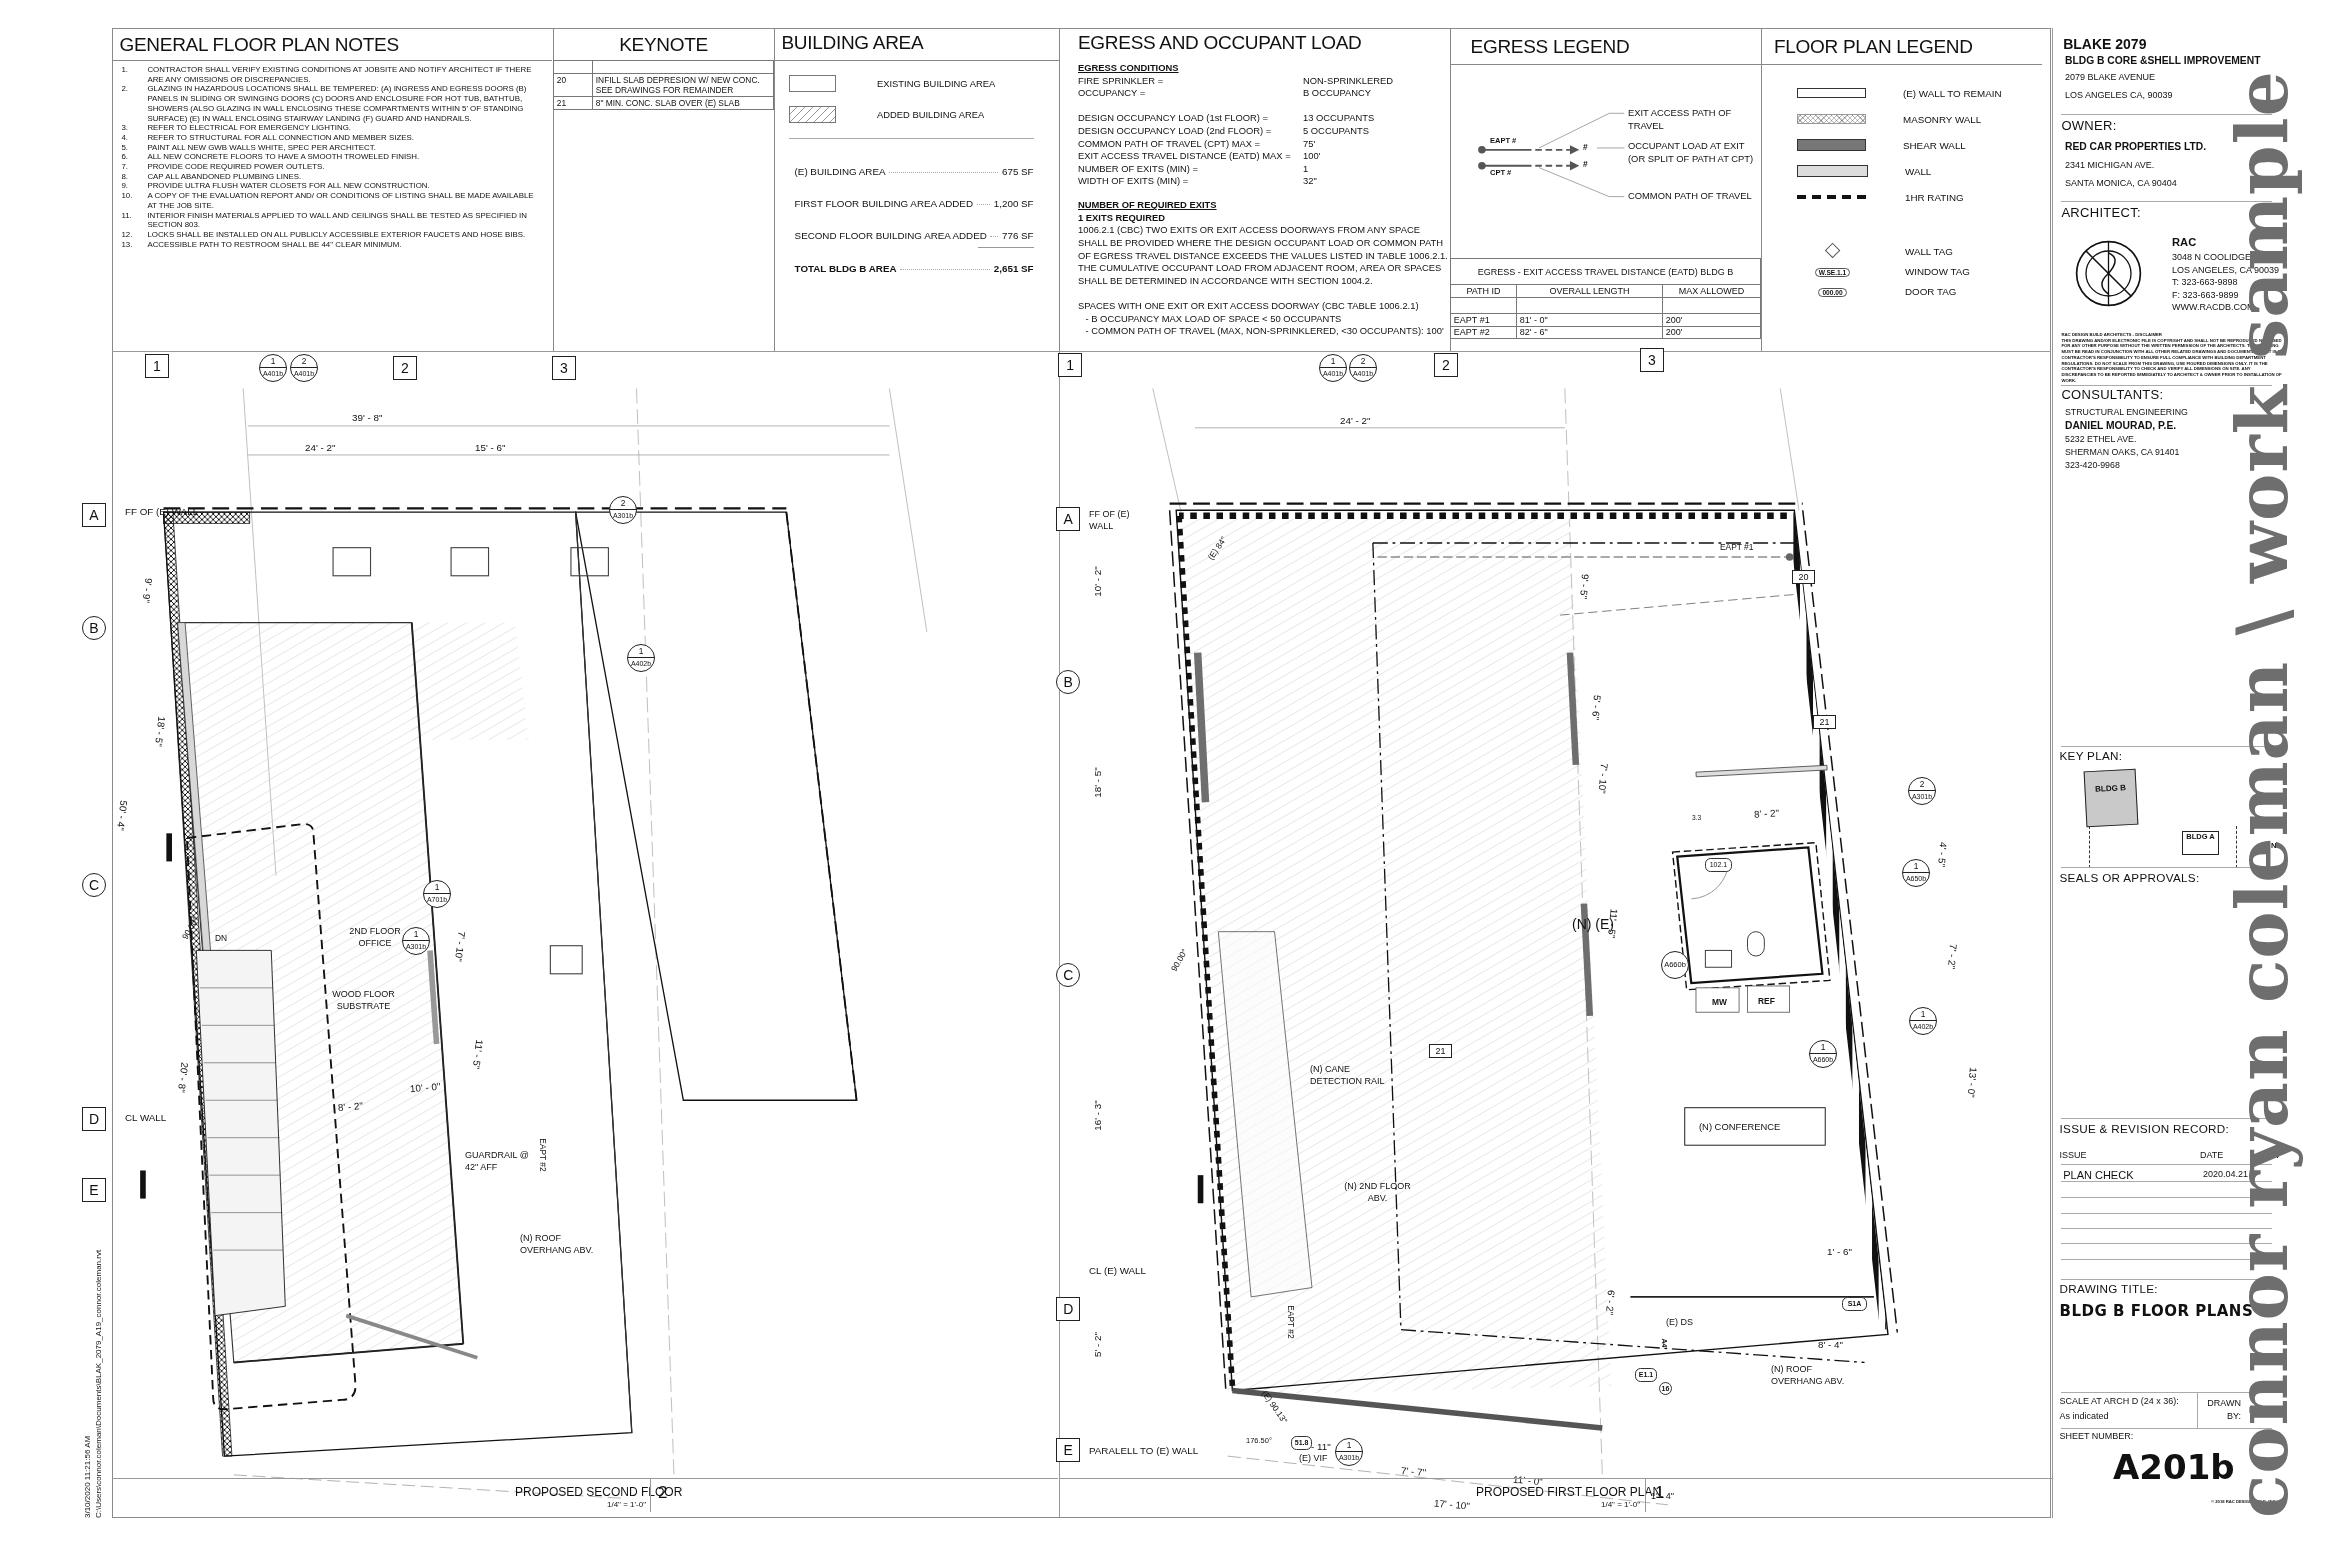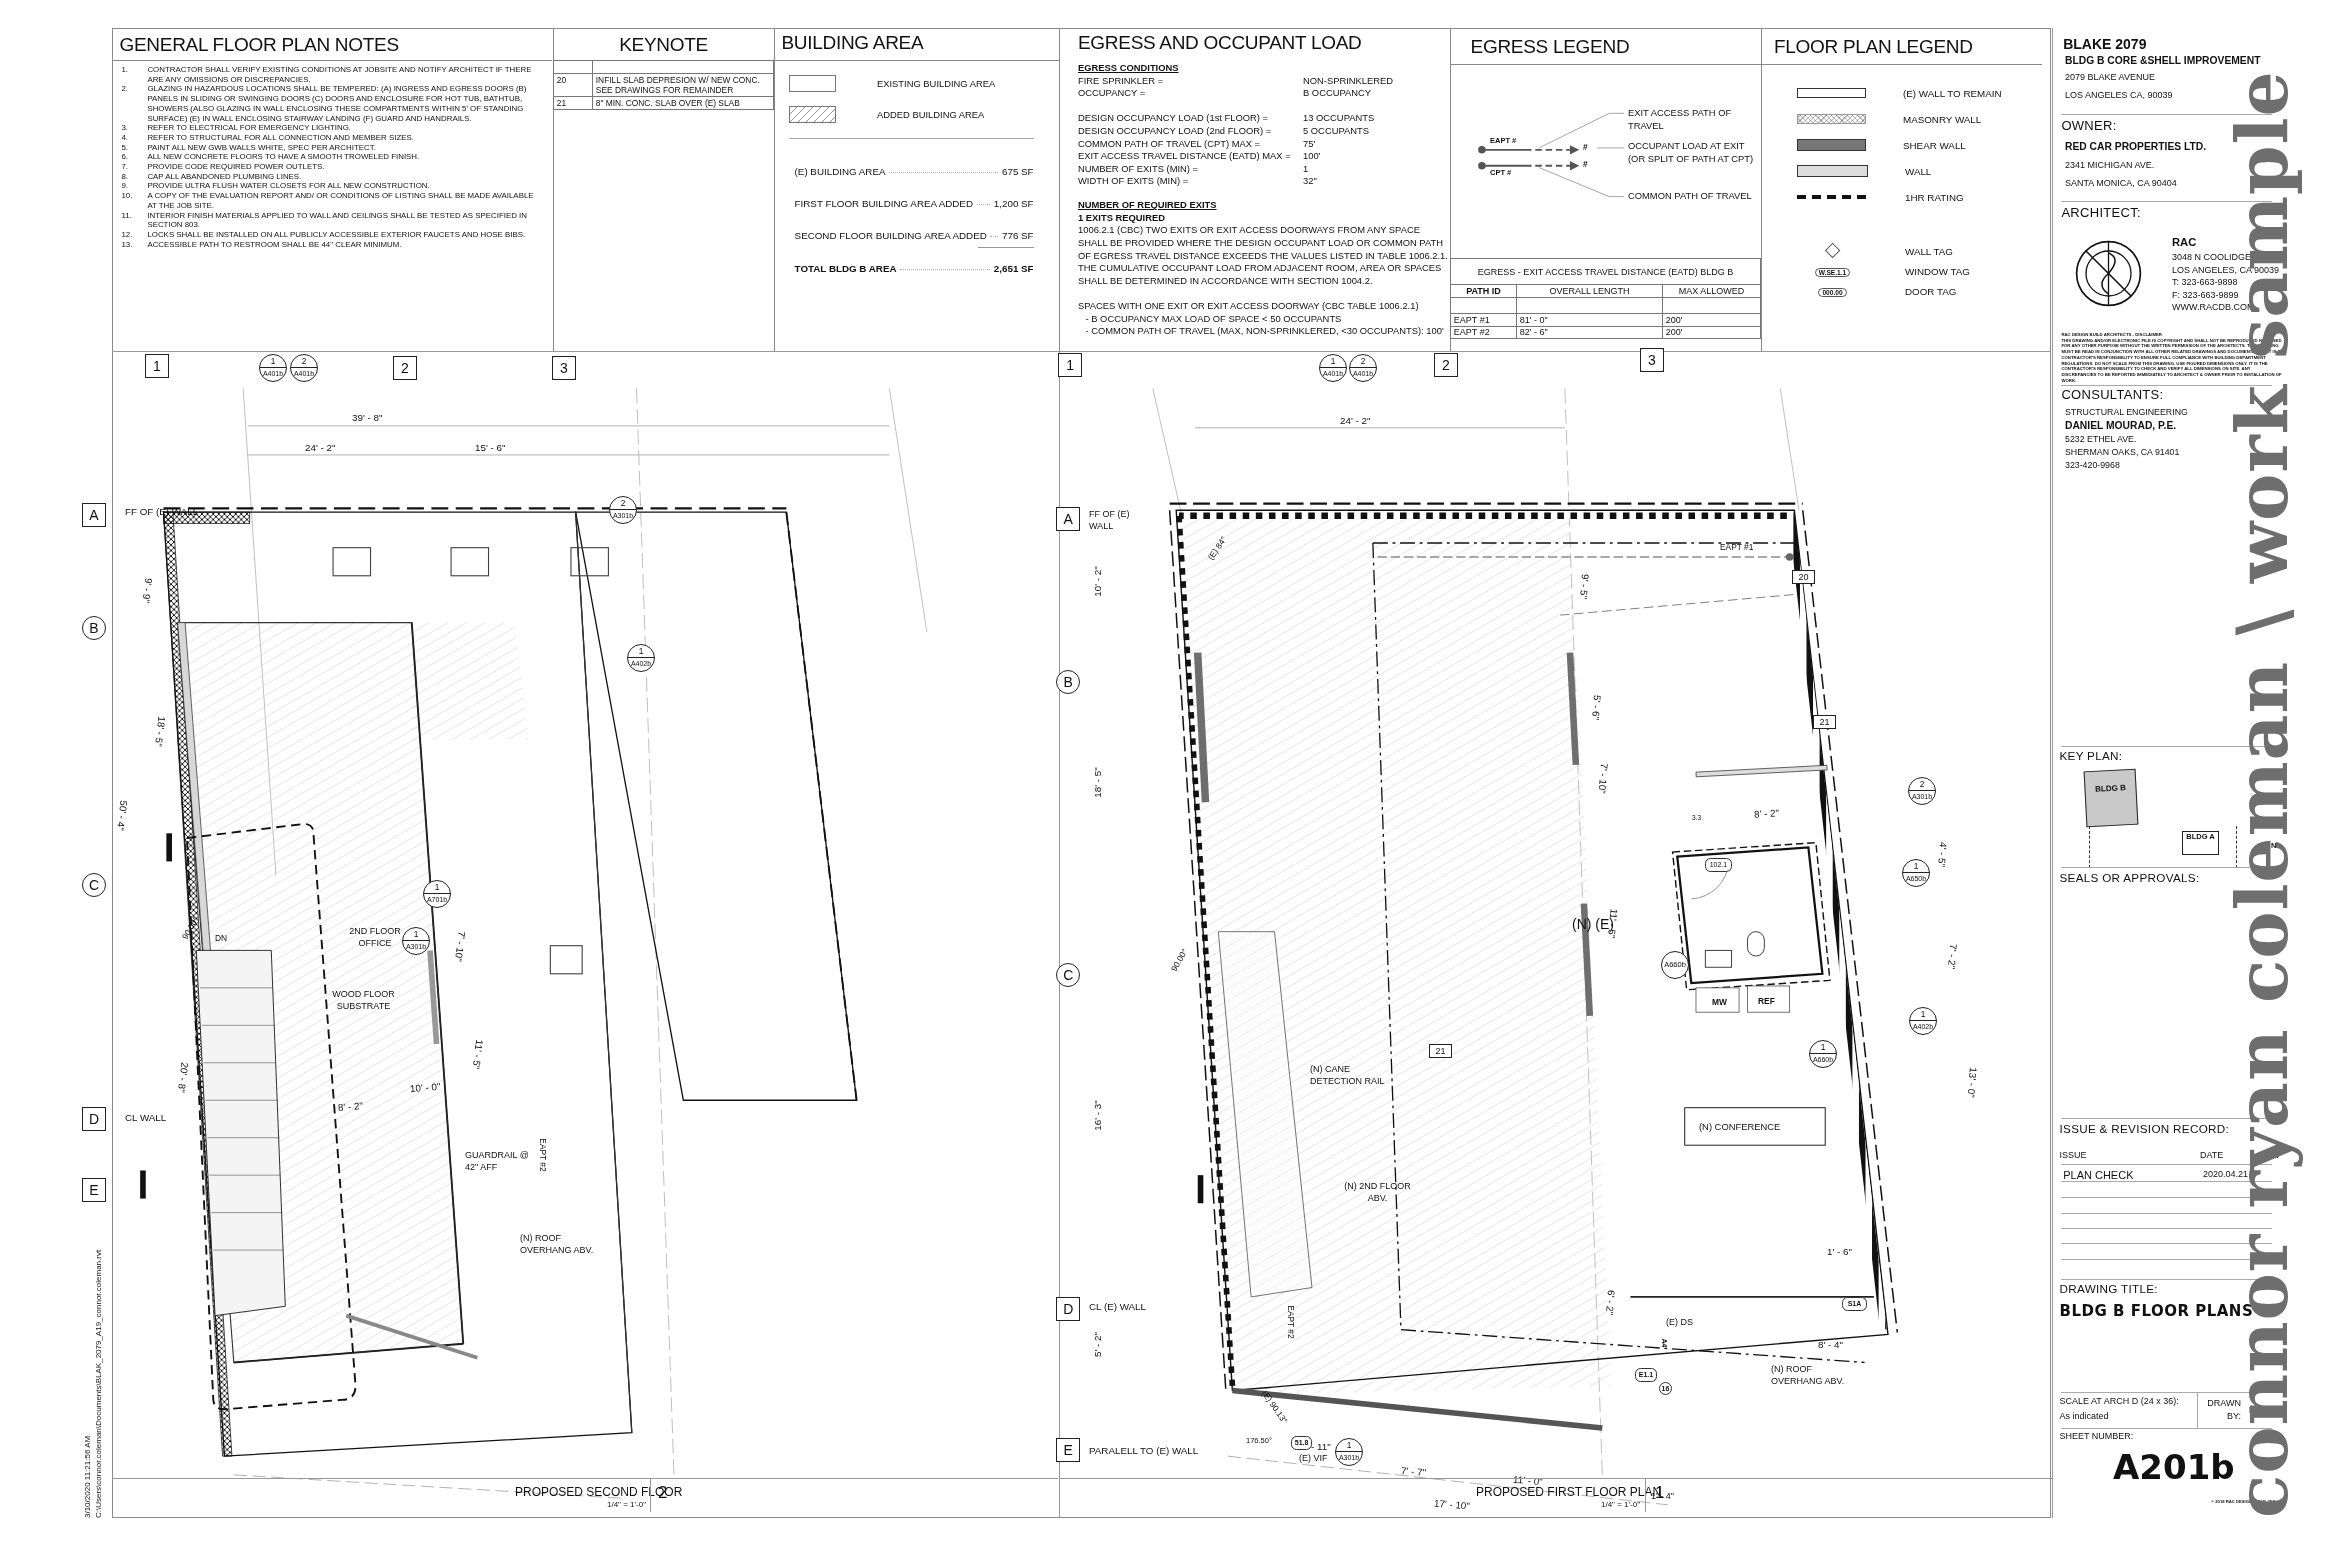--- a/index.html
+++ b/index.html
@@ -236,21 +236,21 @@
   <div class="abs" style="left:133px;top:131px;font-size:8.4px;font-weight:bold;">#</div>
   <div class="abs small" style="left:178px;top:79px;width:131px;">EXIT ACCESS PATH OF TRAVEL</div>
   <div class="abs small" style="left:178px;top:112px;width:131px;">OCCUPANT LOAD AT EXIT (OR SPLIT OF PATH AT CPT)</div>
   <div class="abs small" style="left:178px;top:162px;width:136px;">COMMON PATH OF TRAVEL</div>
   <table class="k abs" style="left:0;top:230px;width:311px;font-size:9px;">
     <tbody>
         <tr>
           <td colspan="3" style="text-align:center;height:26px;vertical-align:middle;">EGRESS - EXIT ACCESS TRAVEL DISTANCE (EATD) BLDG B</td>
         </tr>
     <tr style="text-align:center;">
-          <td style="width:66px;font-weight:bold;">PATH ID</td>
+          <td style="width:66px;">PATH ID</td>
           <td>OVERALL LENGTH</td>
           <td style="width:98px;">MAX ALLOWED</td>
         </tr>
     <tr style="height:16px;">
           <td></td>
           <td></td>
           <td></td>
         </tr>
     <tr>
           <td>EAPT #1</td>
@@ -609,21 +609,21 @@
   <div class="dim" style="left:242px;top:1090px;">5' - 11"</div>
   <div class="dim" style="left:342px;top:1115px;transform:rotate(5deg);">7' - 7"</div>
   <div class="dim" style="left:454px;top:1124px;transform:rotate(5deg);">11' - 0"</div>
   <div class="dim" style="left:375px;top:1148px;transform:rotate(5deg);">17' - 10"</div>
   <div class="dim" style="left:592px;top:1140px;font-size:9px;">1' - 4"</div>
   <div class="dim" style="left:108px;top:604px;transform:rotate(-60deg);font-size:8.4px;">90.00°</div>
   <div class="dim" style="left:145px;top:192px;transform:rotate(-55deg);font-size:8.4px;">(E) 84°</div>
   <div class="dim" style="left:197px;top:1051px;transform:rotate(55deg);font-size:8.4px;">(E) 90.13°</div>
 
   <div class="note" style="left:30px;top:157px;width:47px;white-space:normal;font-size:9px;">FF OF (E) WALL</div>
-  <div class="note" style="left:30px;top:950px;">CL (E) WALL</div>
+  <div class="note" style="left:30px;top:914px;">CL (E) WALL</div>
   <div class="note" style="left:30px;top:1094px;">PARALELL TO (E) WALL</div>
   <div class="note" style="left:251px;top:712px;width:75px;white-space:normal;font-size:9px;">(N) CANE DETECTION RAIL</div>
   <div class="note" style="left:281px;top:829px;width:75px;white-space:normal;text-align:center;font-size:9px;">(N) 2ND FLOOR ABV.</div>
   <div class="note" style="left:640px;top:770px;font-size:9.4px;">(N) CONFERENCE</div>
   <div class="note" style="left:712px;top:1012px;width:75px;white-space:normal;font-size:9px;">(N) ROOF OVERHANG ABV.</div>
   <div class="note" style="left:607px;top:965px;font-size:9px;">(E) DS</div>
   <div class="note" style="left:240px;top:1101px;font-size:9px;">(E) VIF</div>
   <div class="note" style="left:661px;top:190px;font-size:8.4px;">EAPT #1</div>
   <div class="note" style="left:215px;top:965px;transform:rotate(90deg);font-size:8.4px;">EAPT #2</div>
   <div class="note" style="left:513px;top:548px;font-size:14px;margin-top:19px;">(N)  (E)</div>

